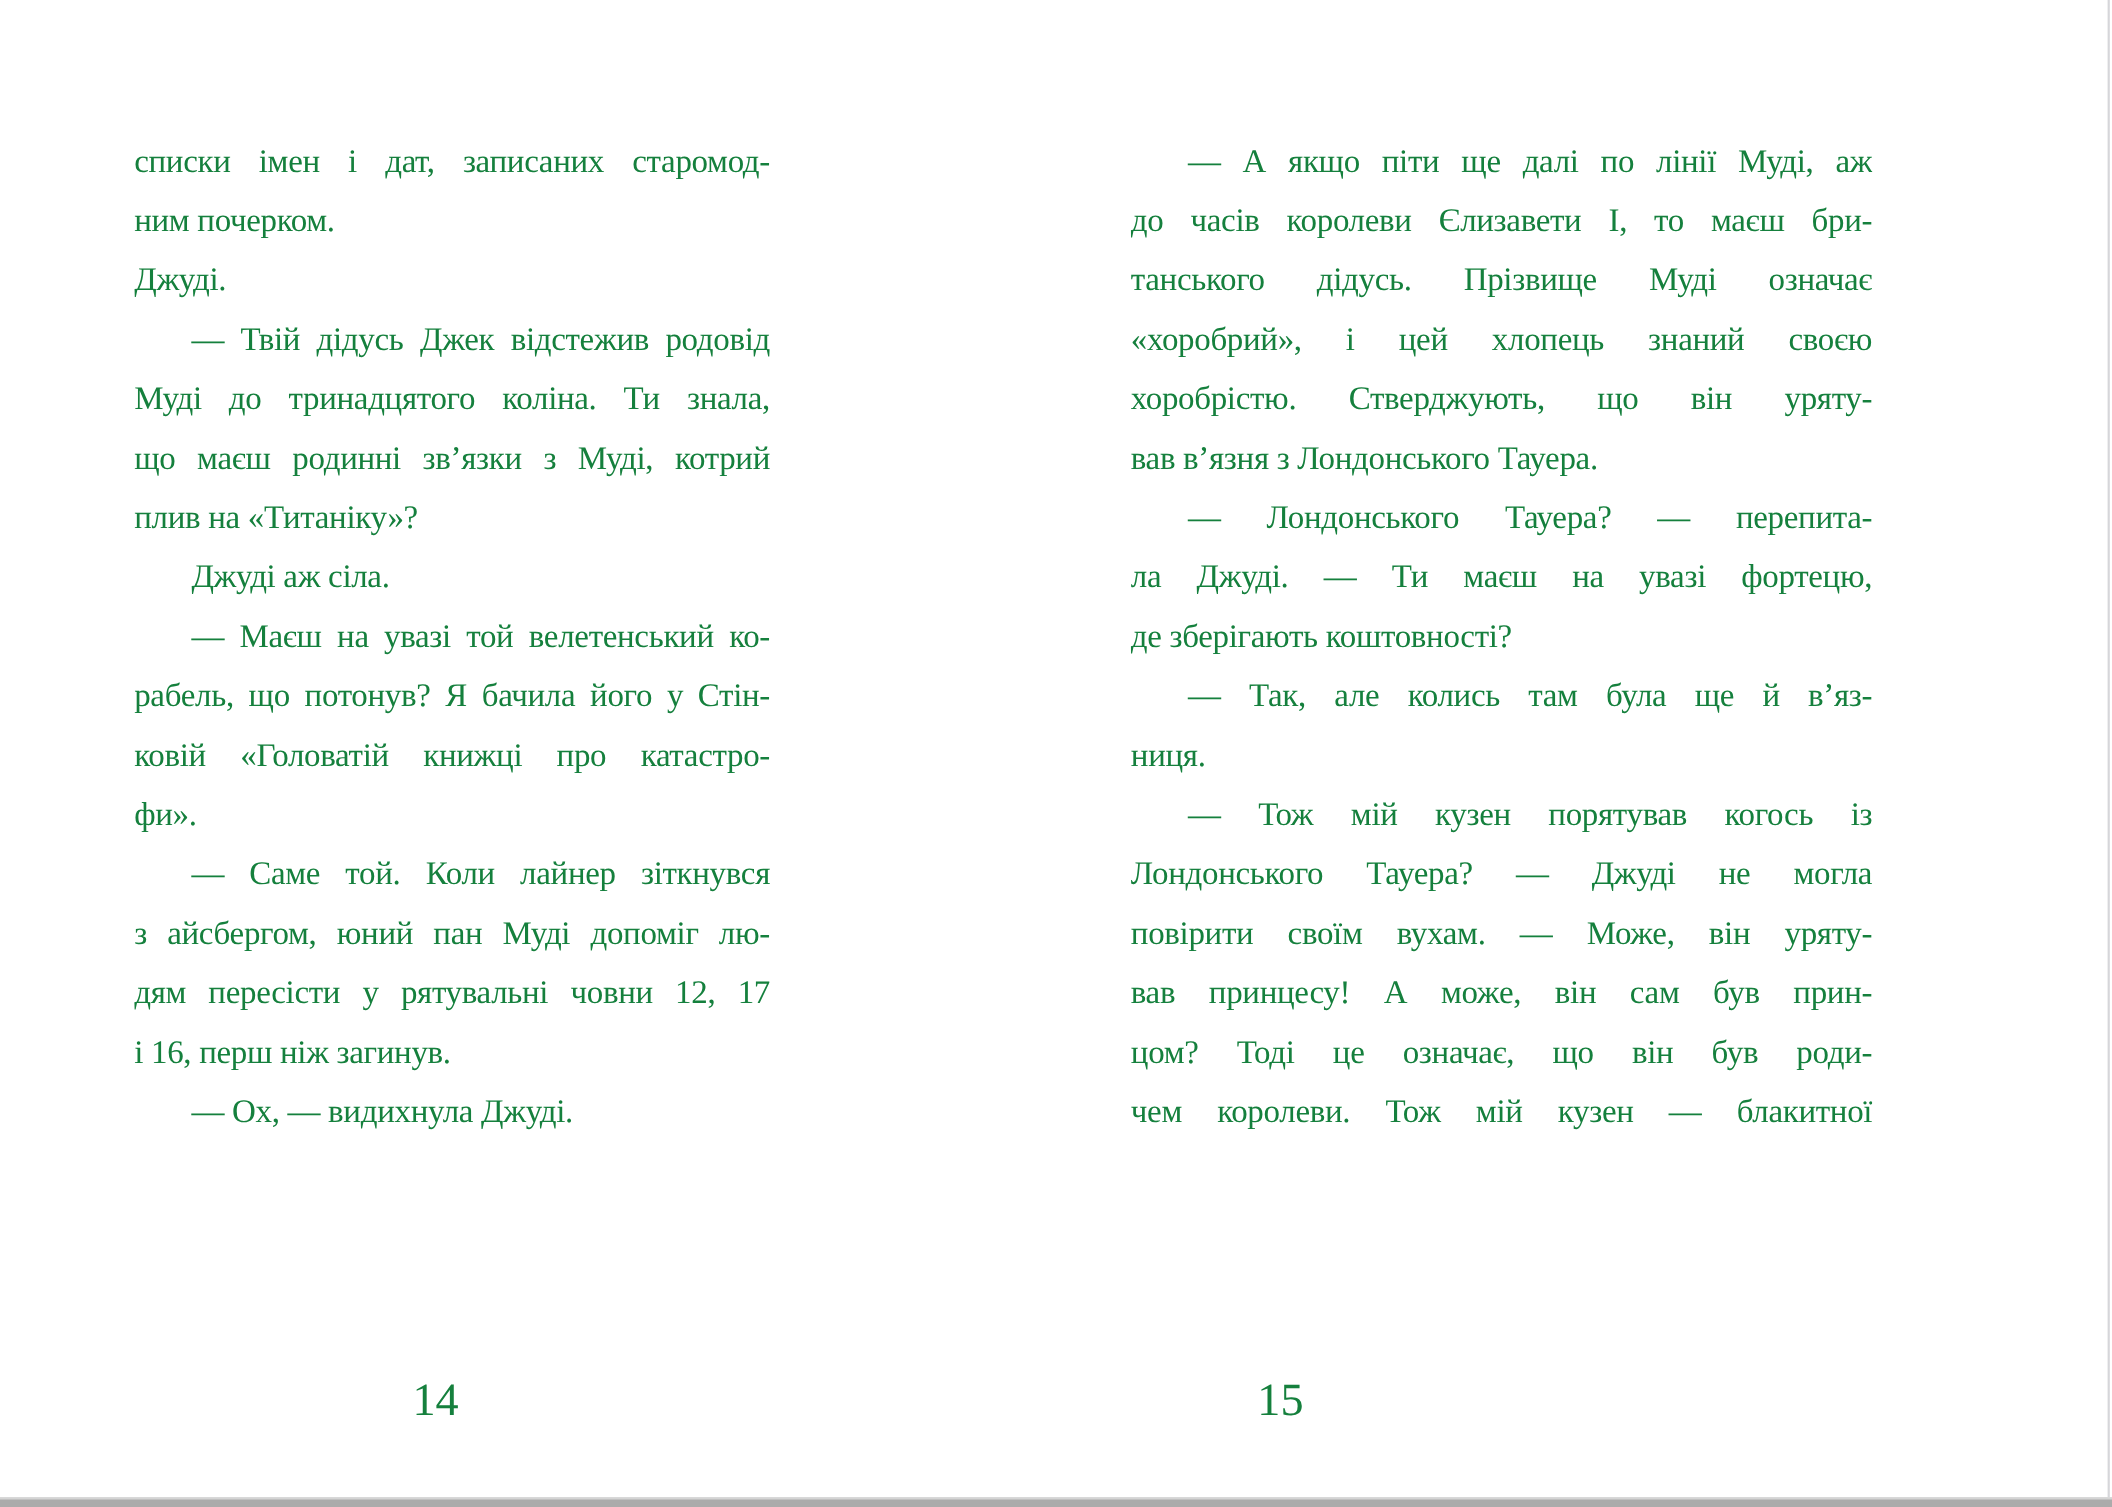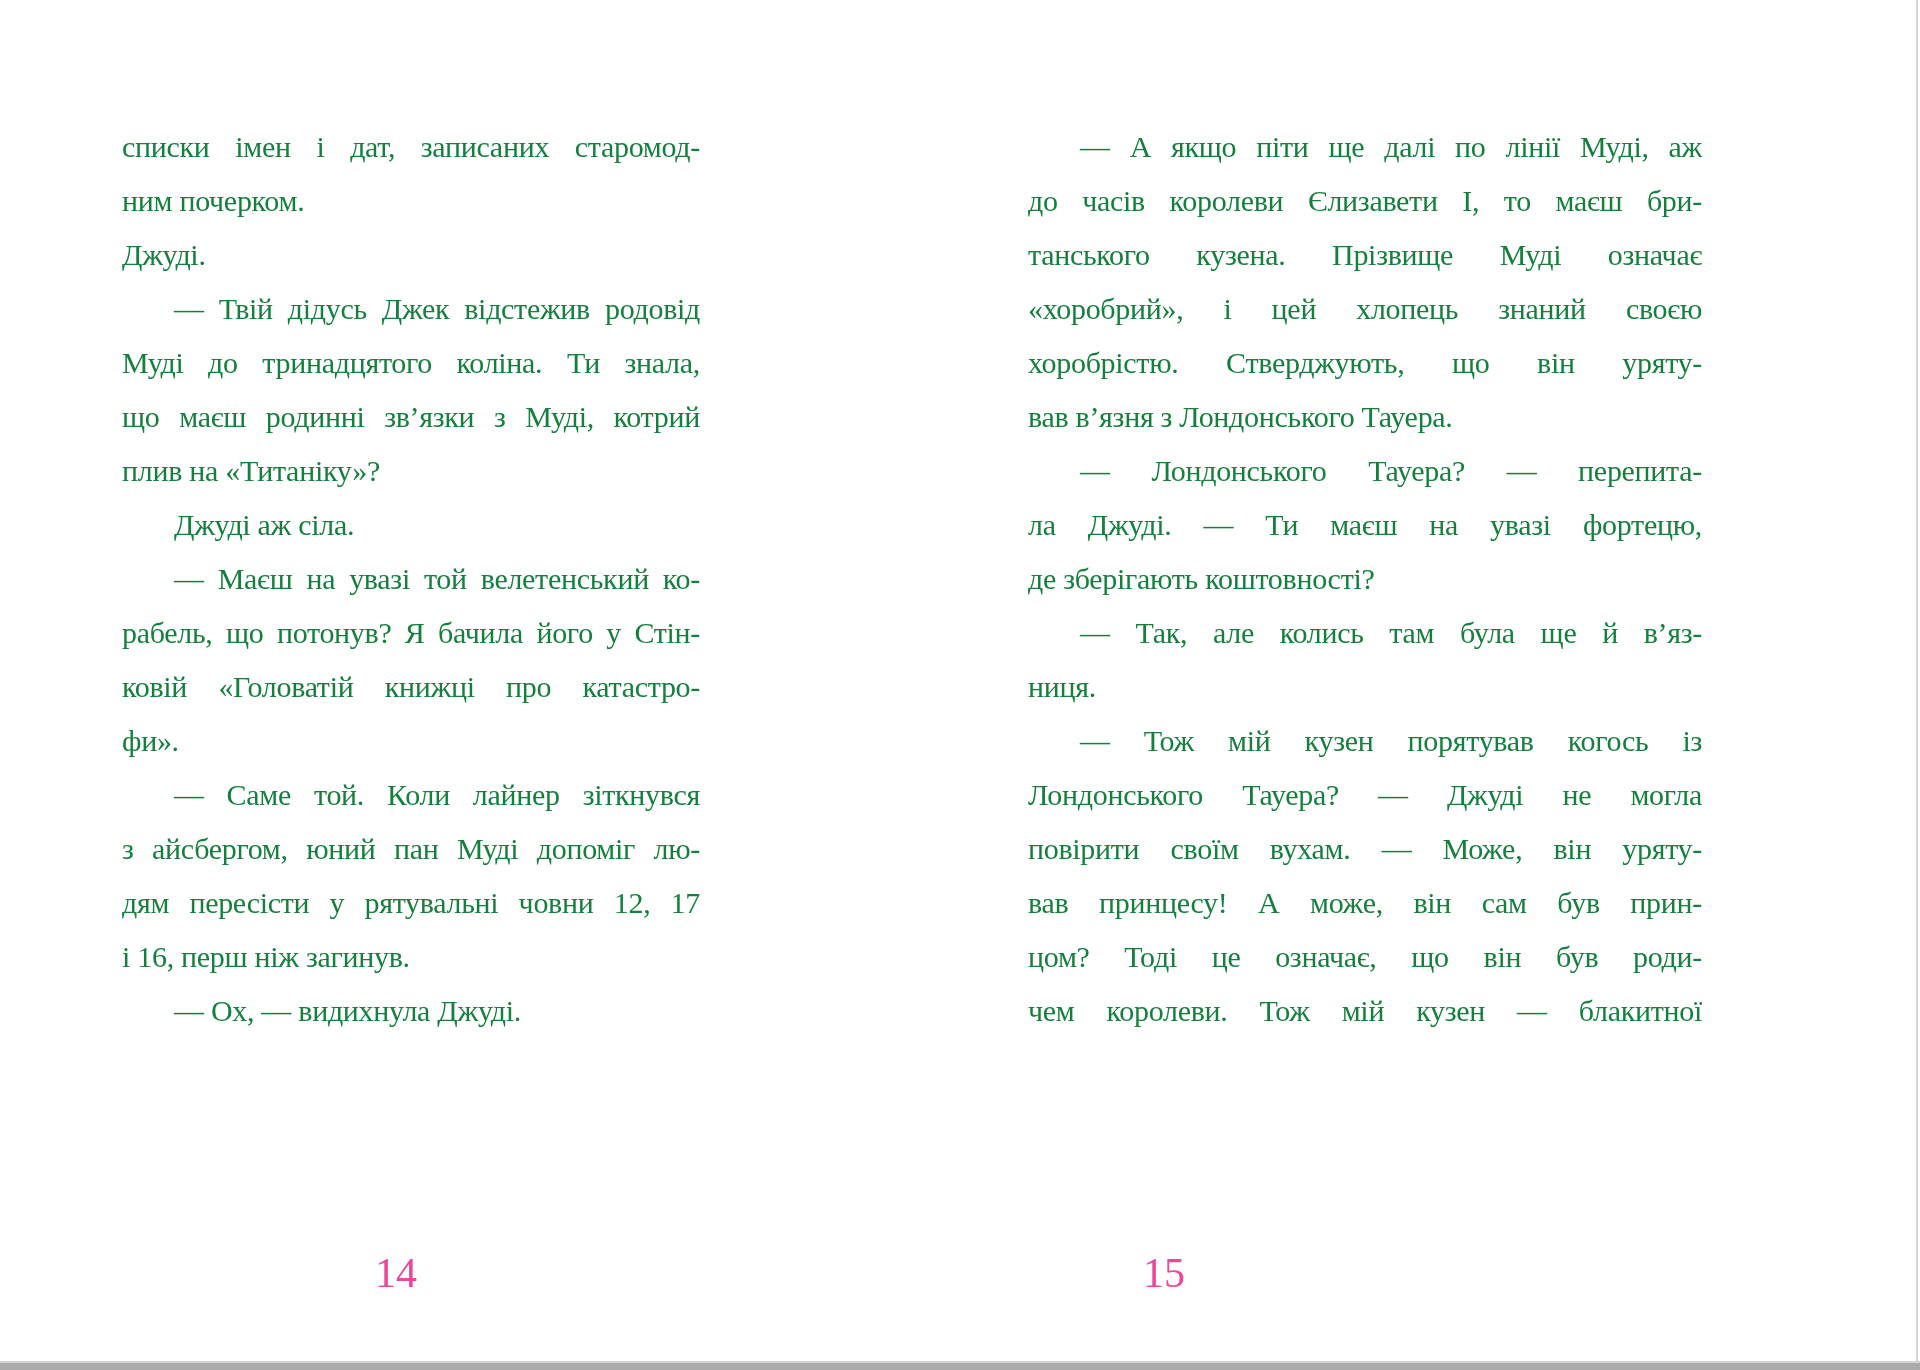--- a/index.html
+++ b/index.html
@@ -32,21 +32,21 @@
   }
   .line.j { text-align-last: justify; }
   .line.indent { padding-left: 52px; }
   .pagenum {
     position: absolute;
     top: 1252px;
     width: 120px;
     text-align: center;
     font-size: 42px;
     line-height: 42px;
-    color: #ec4899;
+    color: #15803d;
   }
   #pn-left  { left: 336px; }
   #pn-right { left: 1104px; }
   .bottom-edge-highlight {
     position: absolute;
     left: 0; right: 0; bottom: 7px;
     height: 2px;
     background: #d4d4d4;
   }
   .bottom-edge {
@@ -86,21 +86,21 @@
         <div class="line j">дям пересісти у рятувальні човни 12, 17</div>
         <div class="line">і 16, перш ніж загинув.</div>
         <div class="line indent">— Ох, — видихнула Джуді.</div>
       </div>
   </div>
 
   <div class="page" id="page-right">
     <div>
         <div class="line indent j">— А якщо піти ще далі по лінії Муді, аж</div>
         <div class="line j">до часів королеви Єлизавети І, то маєш бри-</div>
-        <div class="line j">танського кузена. Прізвище Муді означає</div>
+        <div class="line j">танського дідусь. Прізвище Муді означає</div>
         <div class="line j">«хоробрий», і цей хлопець знаний своєю</div>
         <div class="line j">хоробрістю. Стверджують, що він уряту-</div>
         <div class="line">вав в’язня з Лондонського Тауера.</div>
         <div class="line indent j">— Лондонського Тауера? — перепита-</div>
         <div class="line j">ла Джуді. — Ти маєш на увазі фортецю,</div>
         <div class="line">де зберігають коштовності?</div>
         <div class="line indent j">— Так, але колись там була ще й в’яз-</div>
         <div class="line">ниця.</div>
         <div class="line indent j">— Тож мій кузен порятував когось із</div>
         <div class="line j">Лондонського Тауера? — Джуді не могла</div>

